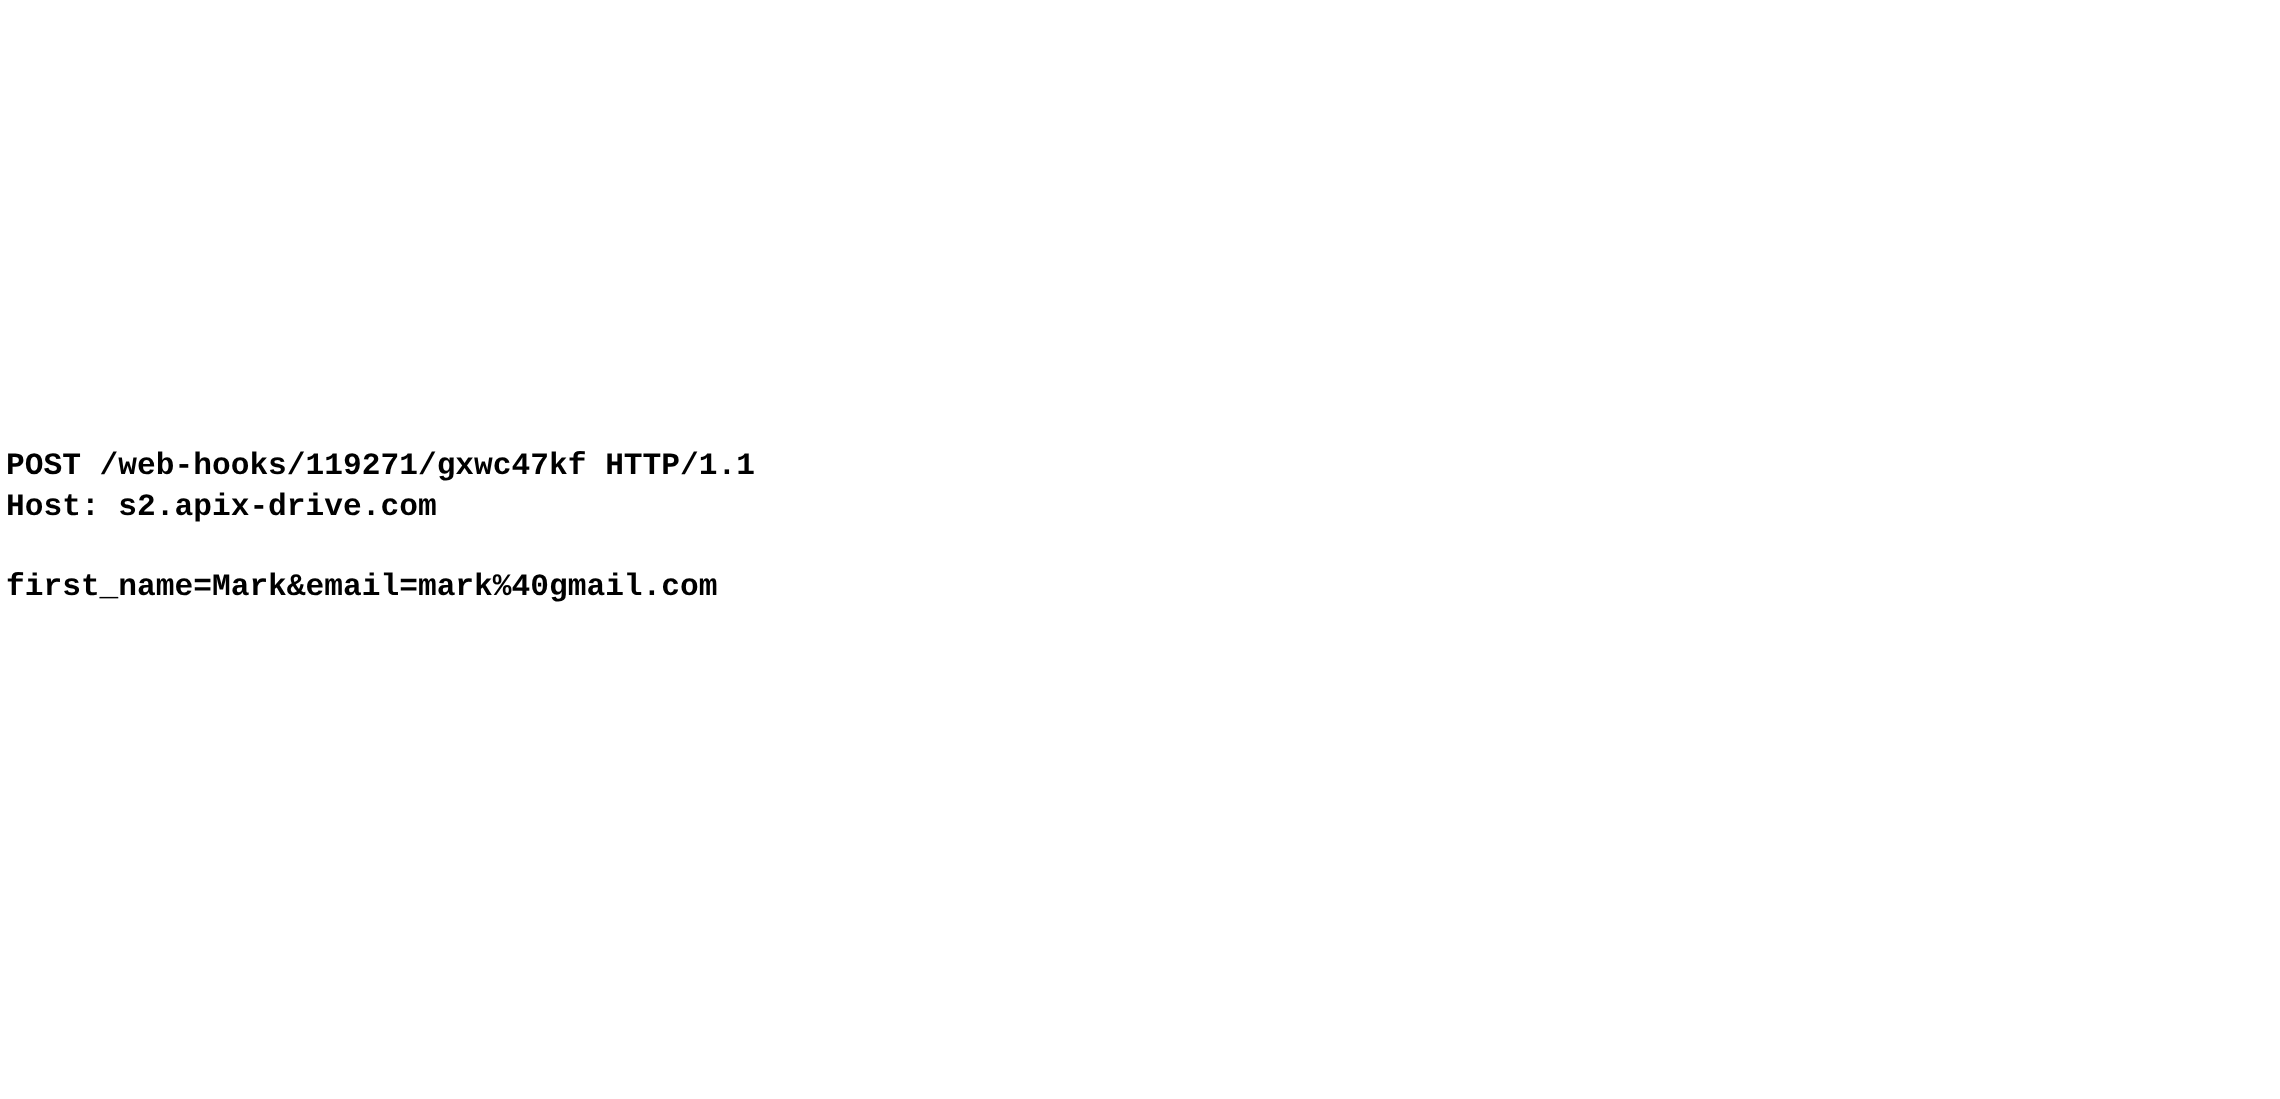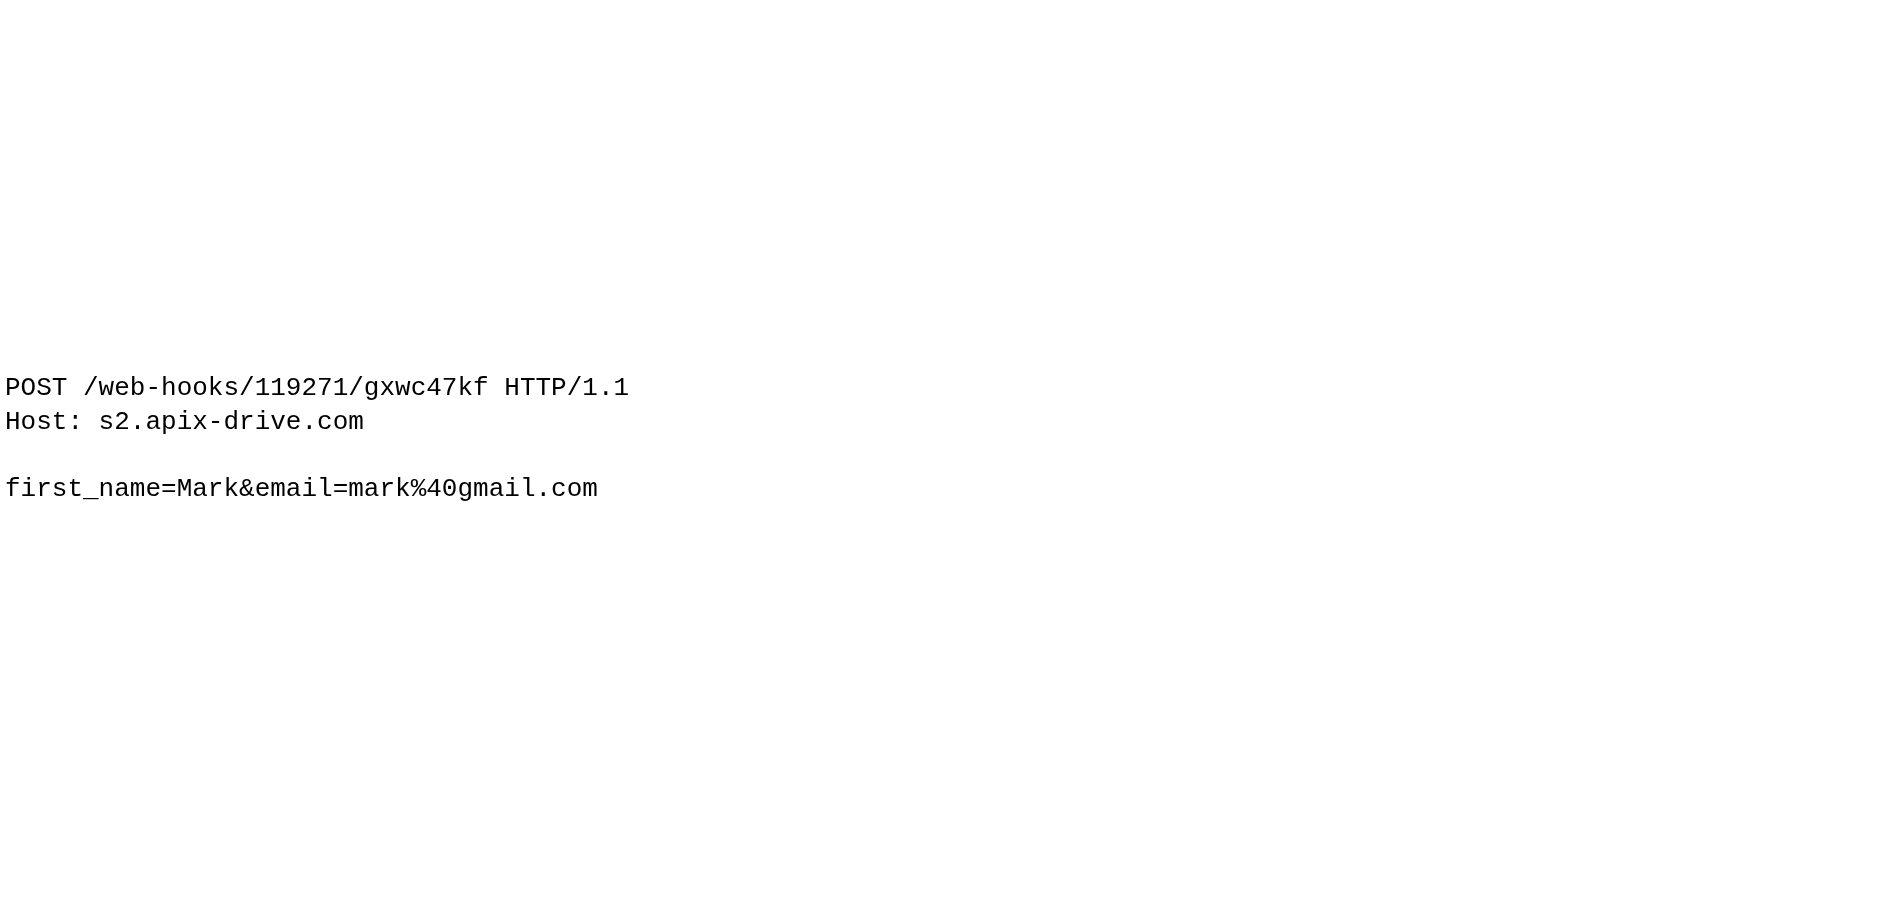--- a/index.html
+++ b/index.html
@@ -1,18 +1,19 @@
 <!DOCTYPE html>
 <html><head>
   <meta charset="utf-8">
   <style>
     * {
       margin: 0;
       padding: 0;
       box-sizing: border-box;
+      font-weight: bold;
     }
     body {
       width: 1900px;
       height: 916px;
       background: #ffffff;
       font-family: "Consolas", "Monaco", "Courier New", monospace;
       font-size: 26px;
       color: #000000;
       position: relative;
     }

